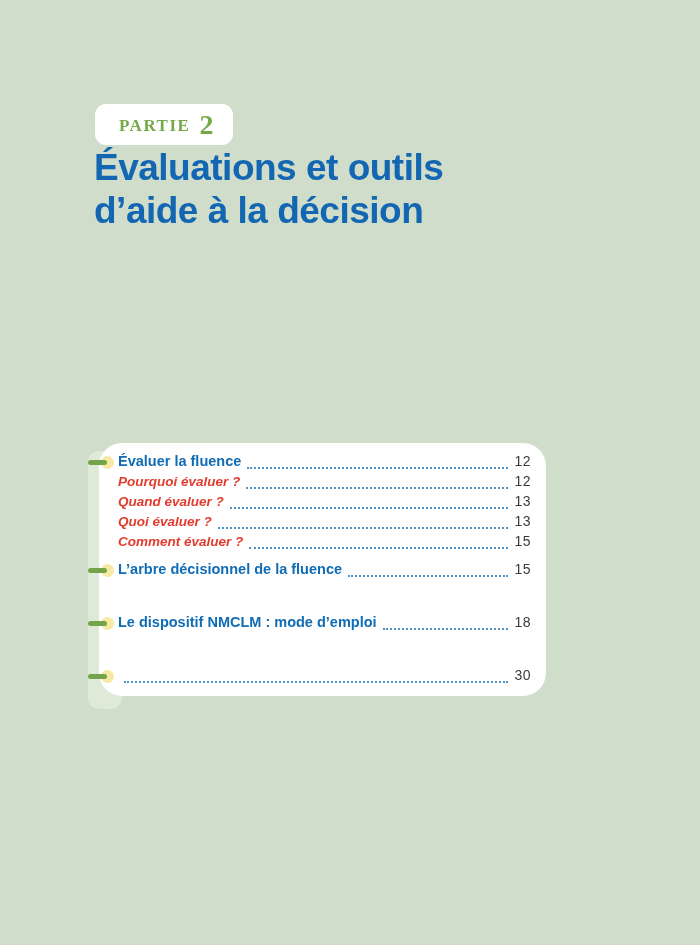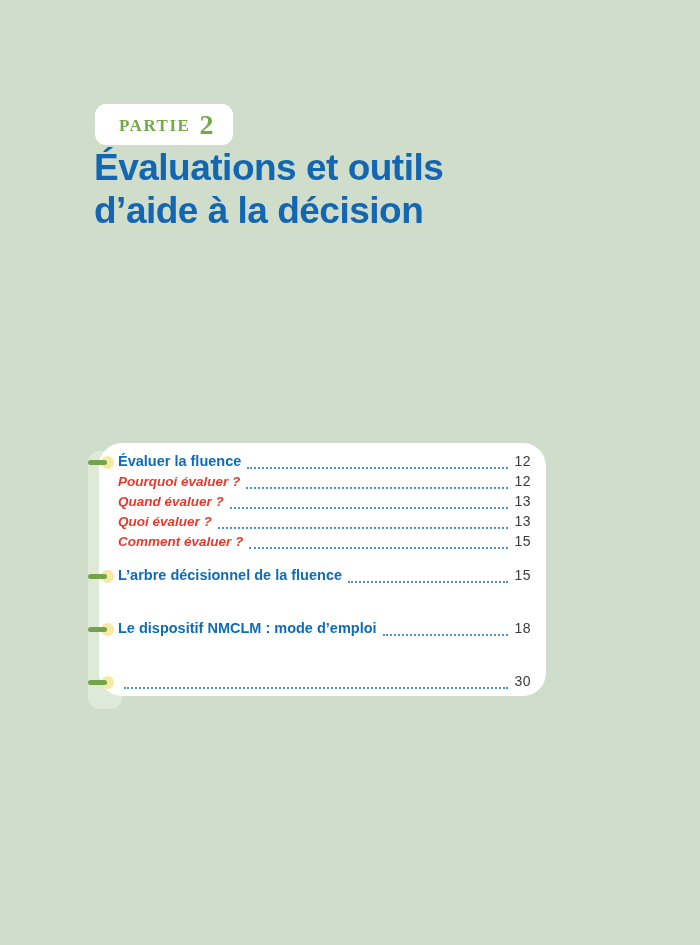--- a/index.html
+++ b/index.html
@@ -42,21 +42,21 @@
   .toc-row{
     display:flex;align-items:baseline;
     position:relative;height:20px;
   }
   .toc-row.main{
     color:#0f6cb5;font-weight:bold;font-size:14.5px;
   }
   .toc-row.sub{
     color:#e23b2e;font-weight:bold;font-style:italic;font-size:13.5px;
   }
-  .toc-row.gap-group{margin-top:14px;}
+  .toc-row.gap-group{margin-top:8px;}
   .toc-row.gap-main{margin-top:33px;}
   .entry-label{white-space:nowrap;}
   .leader{
     flex:1;height:0;
     border-bottom:2px dotted #4e92c8;
     align-self:flex-end;
     margin:0 5px 4px 6px;
   }
   .pagenum{
     color:#3b3b3a;font-weight:normal;font-style:normal;

